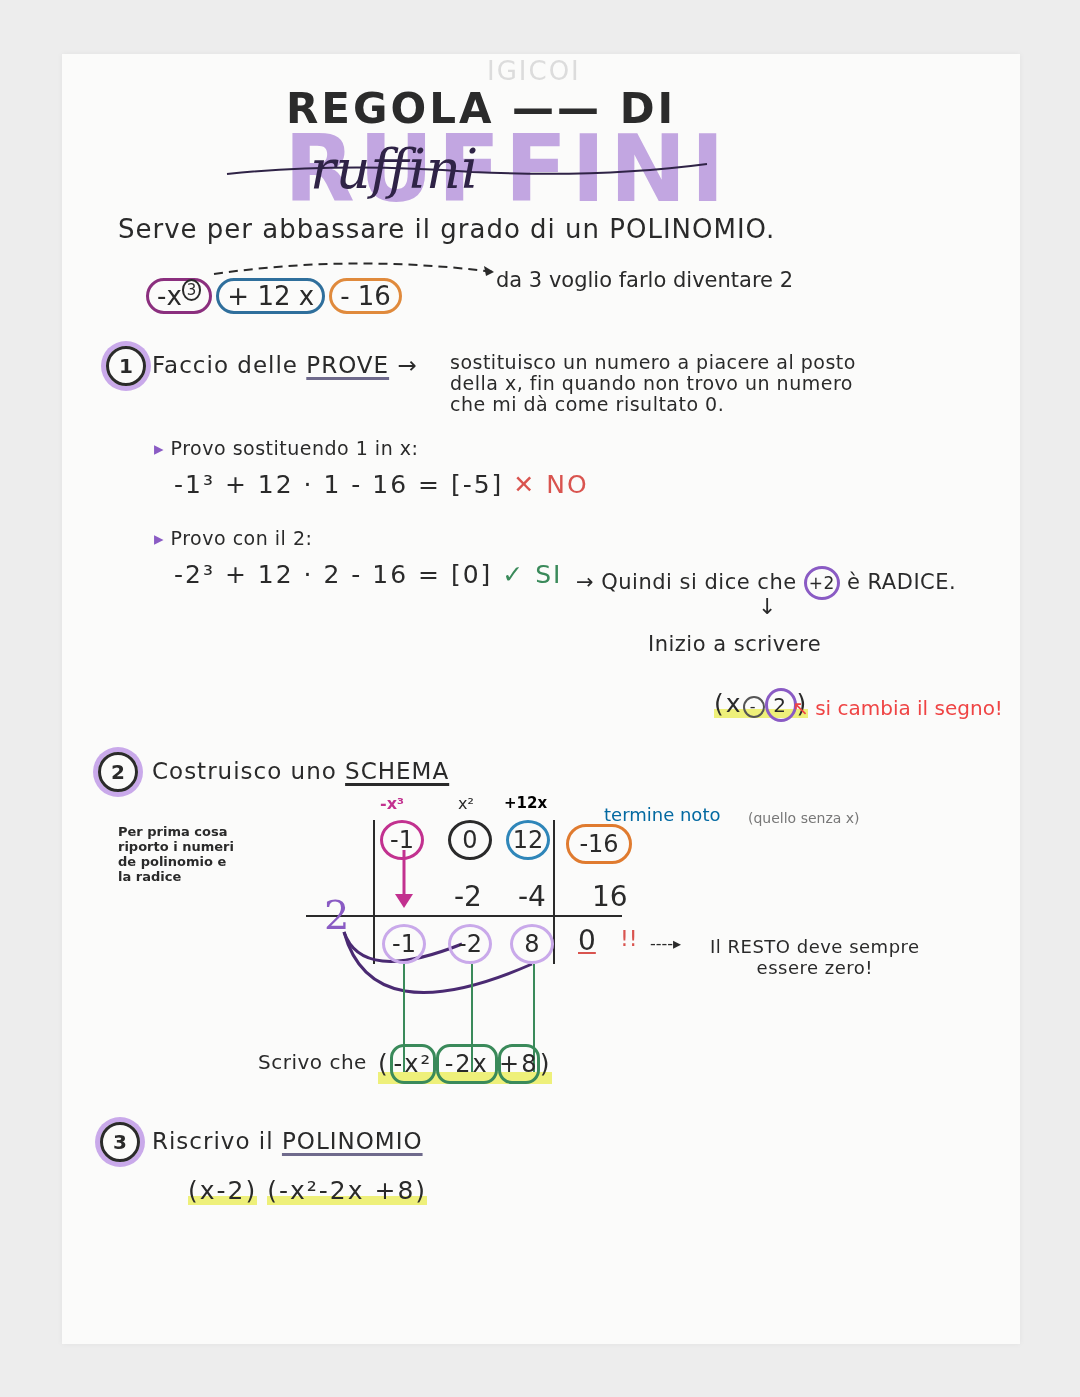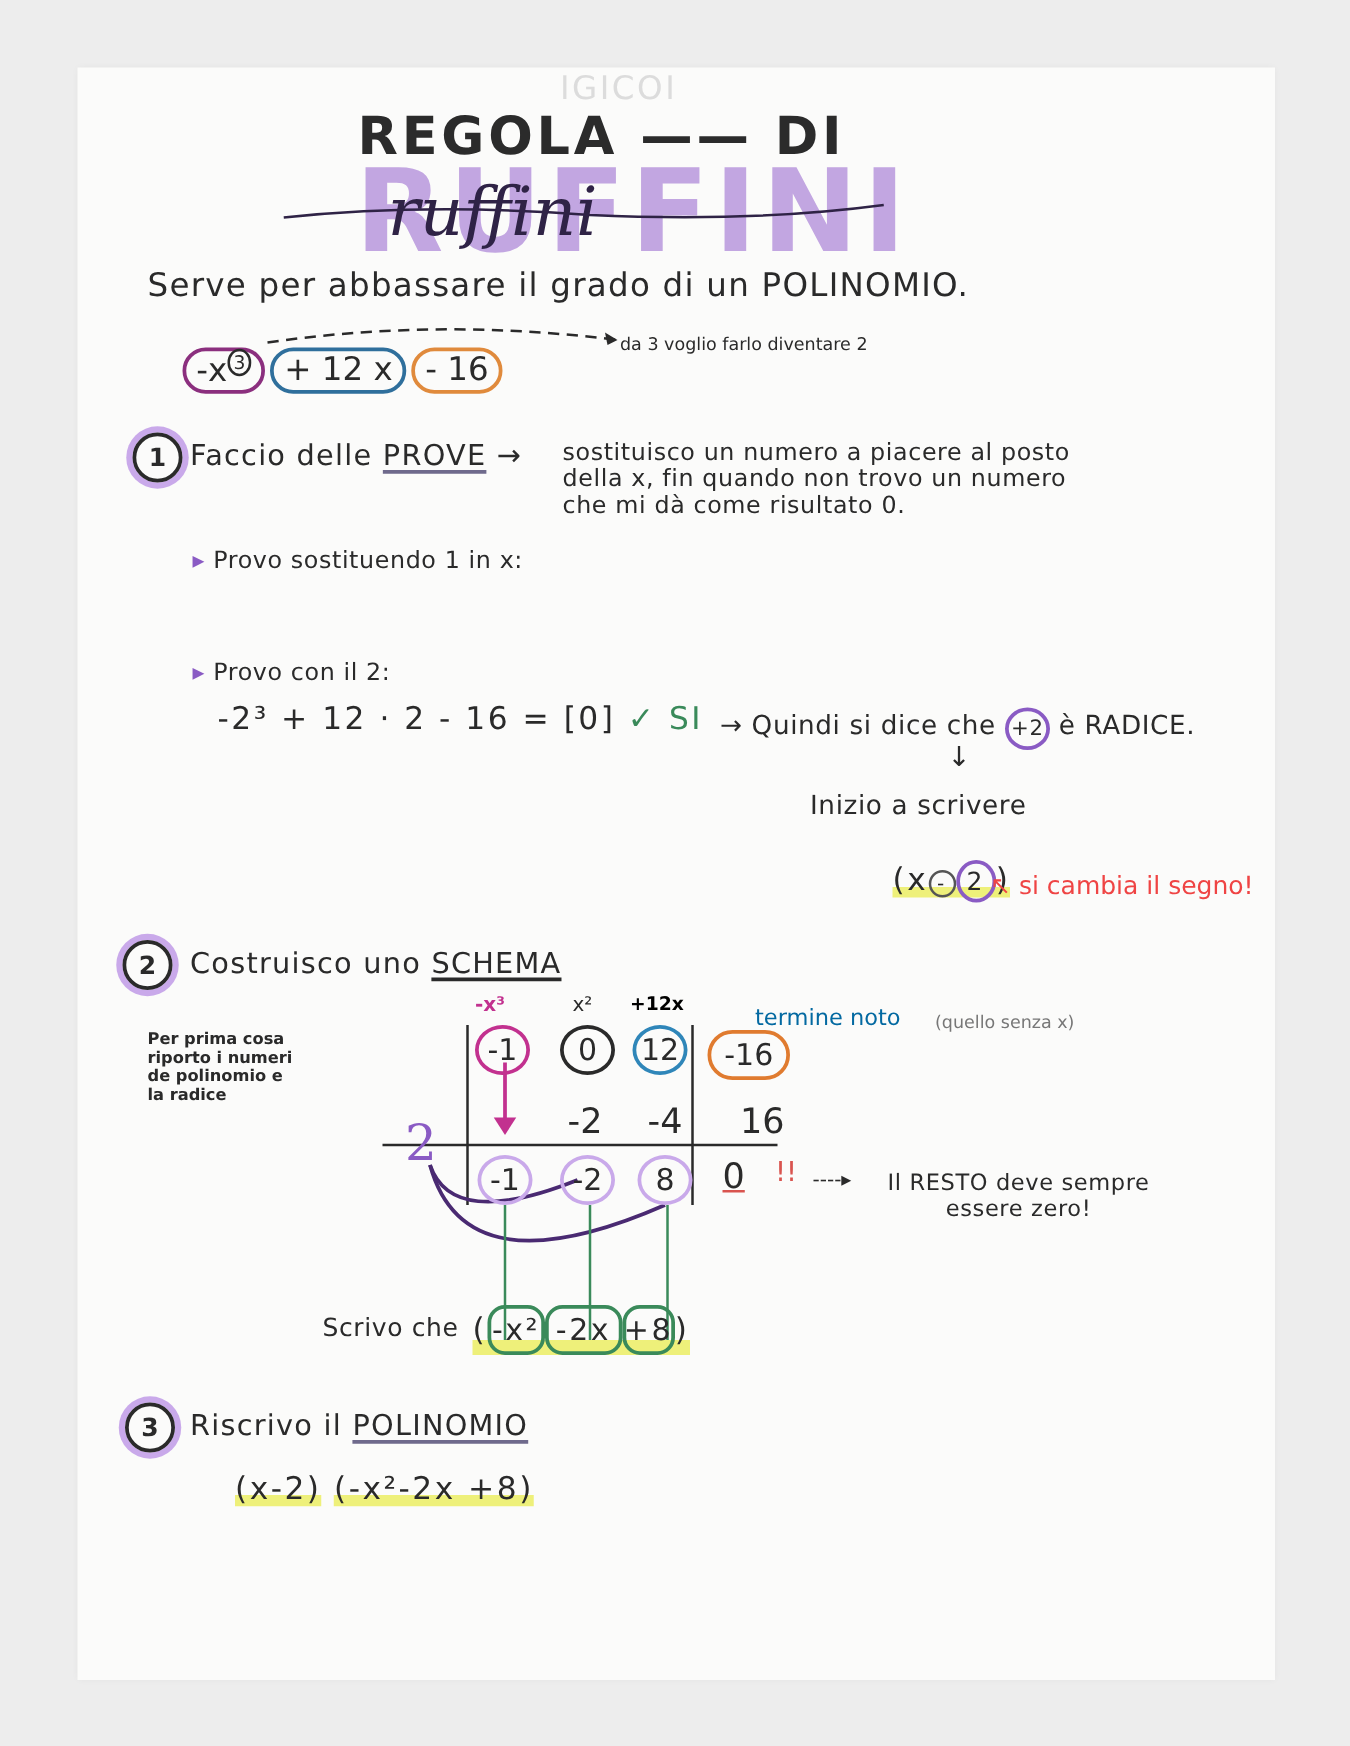--- a/index.html
+++ b/index.html
@@ -8,21 +8,21 @@
   .page { position:absolute; left:62px; top:54px; width:958px; height:1290px; background:#fbfbfa;
           box-shadow:0 0 6px rgba(0,0,0,0.05); }
   .abs { position:absolute; white-space:nowrap; }
   .ghost { color:#dcdcdc; font-size:26px; letter-spacing:2px; }
   .title-top { font-size:42px; font-weight:bold; letter-spacing:3px; color:#2b2b2b; }
   .ruffini-block { font-size:92px; font-weight:bold; color:#b998dd; letter-spacing:4px; opacity:0.85;
                    font-family:"DejaVu Sans", sans-serif; }
   .ruffini-script { font-family:"DejaVu Serif", serif; font-style:italic; font-size:54px; color:#2f2346; }
   .intro { font-size:26px; letter-spacing:1px; }
   .pill { display:inline-block; border:3px solid; border-radius:22px; padding:0 8px; font-size:26px;text-align:right; }
-  .note { font-size:14px; }
+  .note { font-size:21px; }
   .step-num { width:34px; height:34px; border-radius:50%; border:3px solid #2a2a2a; box-shadow:0 0 0 5px #c9a9ea;
               display:flex; align-items:center; justify-content:center; font-weight:bold; font-size:20px; }
   .step-title { font-size:23px; letter-spacing:1px; }
   .under { text-decoration:underline; text-decoration-thickness:3px; text-underline-offset:4px; }
   .body-txt { font-size:19px; line-height:21px; letter-spacing:0.5px; }
   .math { font-size:25px; letter-spacing:2px; }
   .red { color:#d9544f; }
   .green { color:#3a8a5a; }
   .purple { color:#8a5bc4; }
   .magenta { color:#c2318f; }
@@ -31,21 +31,21 @@
   .hl { background:linear-gradient(transparent 70%, #eef07a 70%); }
   .circ { display:inline-flex; align-items:center; justify-content:center; border:3px solid; border-radius:50%;
           width:38px; height:34px; font-size:24px; }
   .cell { font-size:28px; text-align:center; }
 </style>
 </head>
 <body>
 
 <div class="page">
 
-  <div class="abs ghost" style="left:386px; top:2px;text-align:right;">IGICOI</div>
+  <div class="abs ghost" style="left:425px; top:2px;text-align:right;">IGICOI</div>
   <div class="abs title-top" style="left:224px; top:30px;">
     <span>REGOLA</span>
     <span>——</span>
     <span>DI</span>
   </div>
   <div class="abs ruffini-block" style="left:222px; top:62px;">RUFFINI</div>
   <svg class="abs" style="left:160px; top:100px;" width="490" height="60">
     <path d="M5 20 Q120 8 250 18 Q380 24 485 10" stroke="#2f2346" stroke-width="2" fill="none"></path>
   </svg>
   <div class="abs ruffini-script" style="left:248px; top:84px;">ruffini</div>
@@ -72,20 +72,25 @@
   </div>
   <div class="abs body-txt" style="left:388px; top:298px;">
     <div>sostituisco un numero a piacere al posto</div>
     <div>della x, fin quando non trovo un numero</div>
     <div>che mi dà come risultato 0.</div>
   </div>
 
   <div class="abs body-txt" style="left:92px; top:384px;">
     <span class="purple">▸</span>
     <span>Provo sostituendo 1 in x:</span>
+  </div>
+  <div class="abs math" style="left:112px; top:416px;">
+    <span>-1³ + 12 · 1 - 16 =</span>
+    <span>[-5]</span>
+    <span class="red">✕ NO</span>
   </div>
 
   <div class="abs body-txt" style="left:92px; top:474px;">
     <span class="purple">▸</span>
     <span>Provo con il 2:</span>
   </div>
   <div class="abs math" style="left:112px; top:506px;">
     <span>-2³ + 12 · 2 - 16 =</span>
     <span>[0]</span>
     <span class="green">✓ SI</span>

